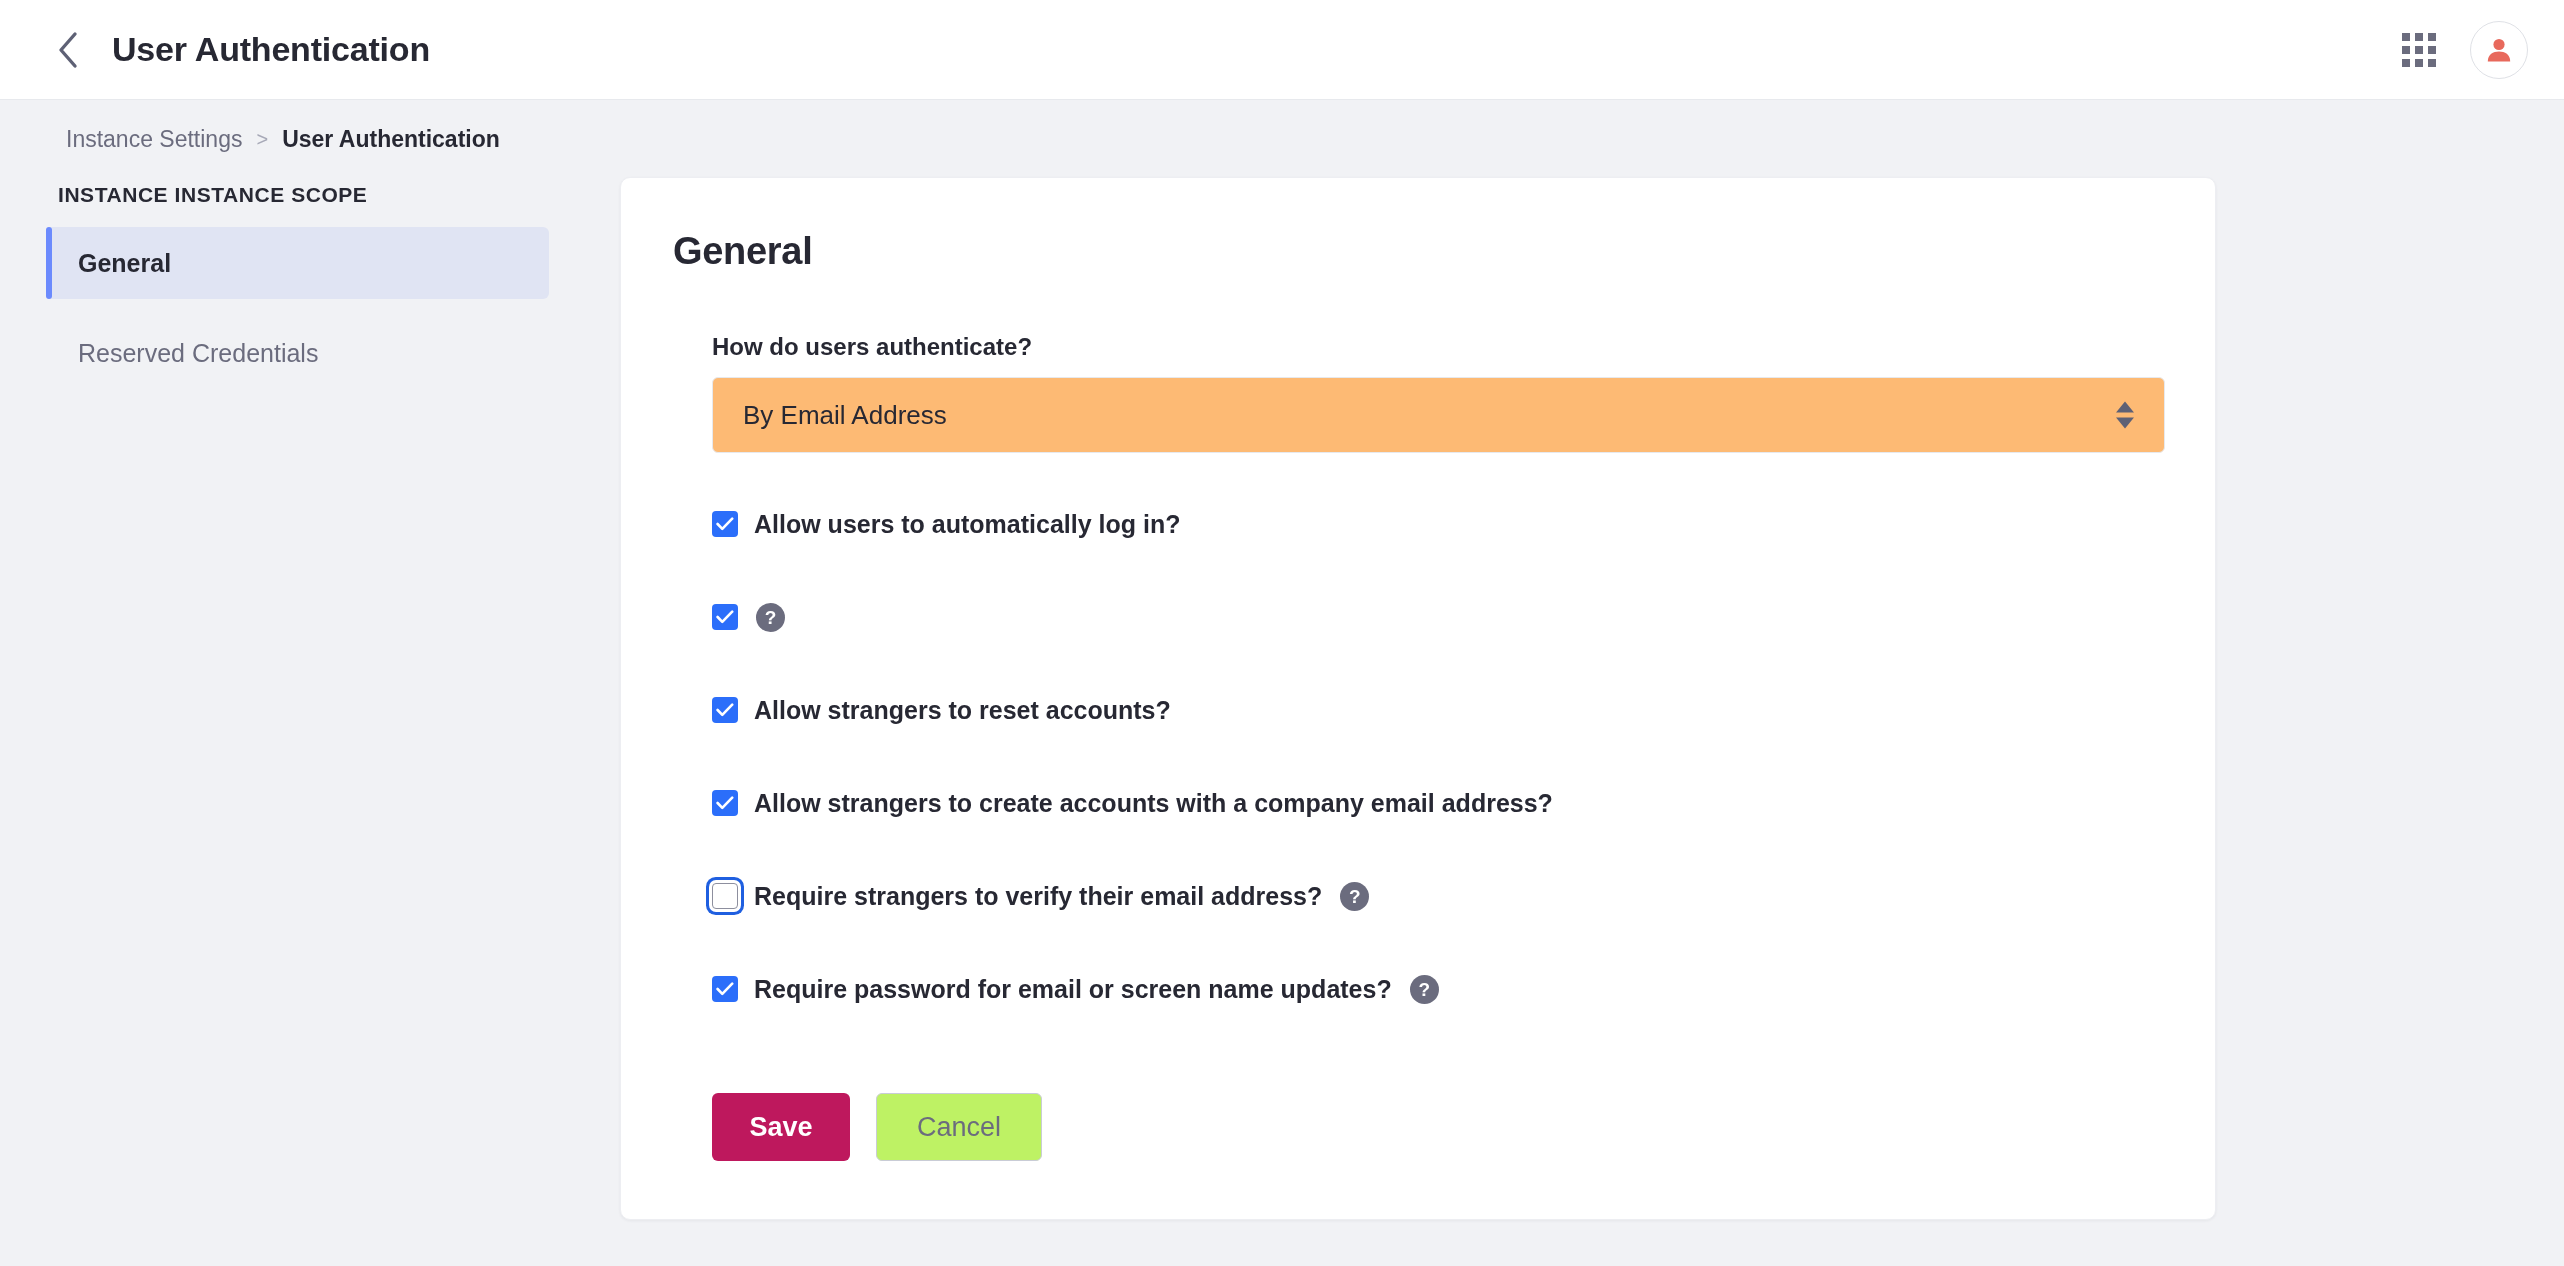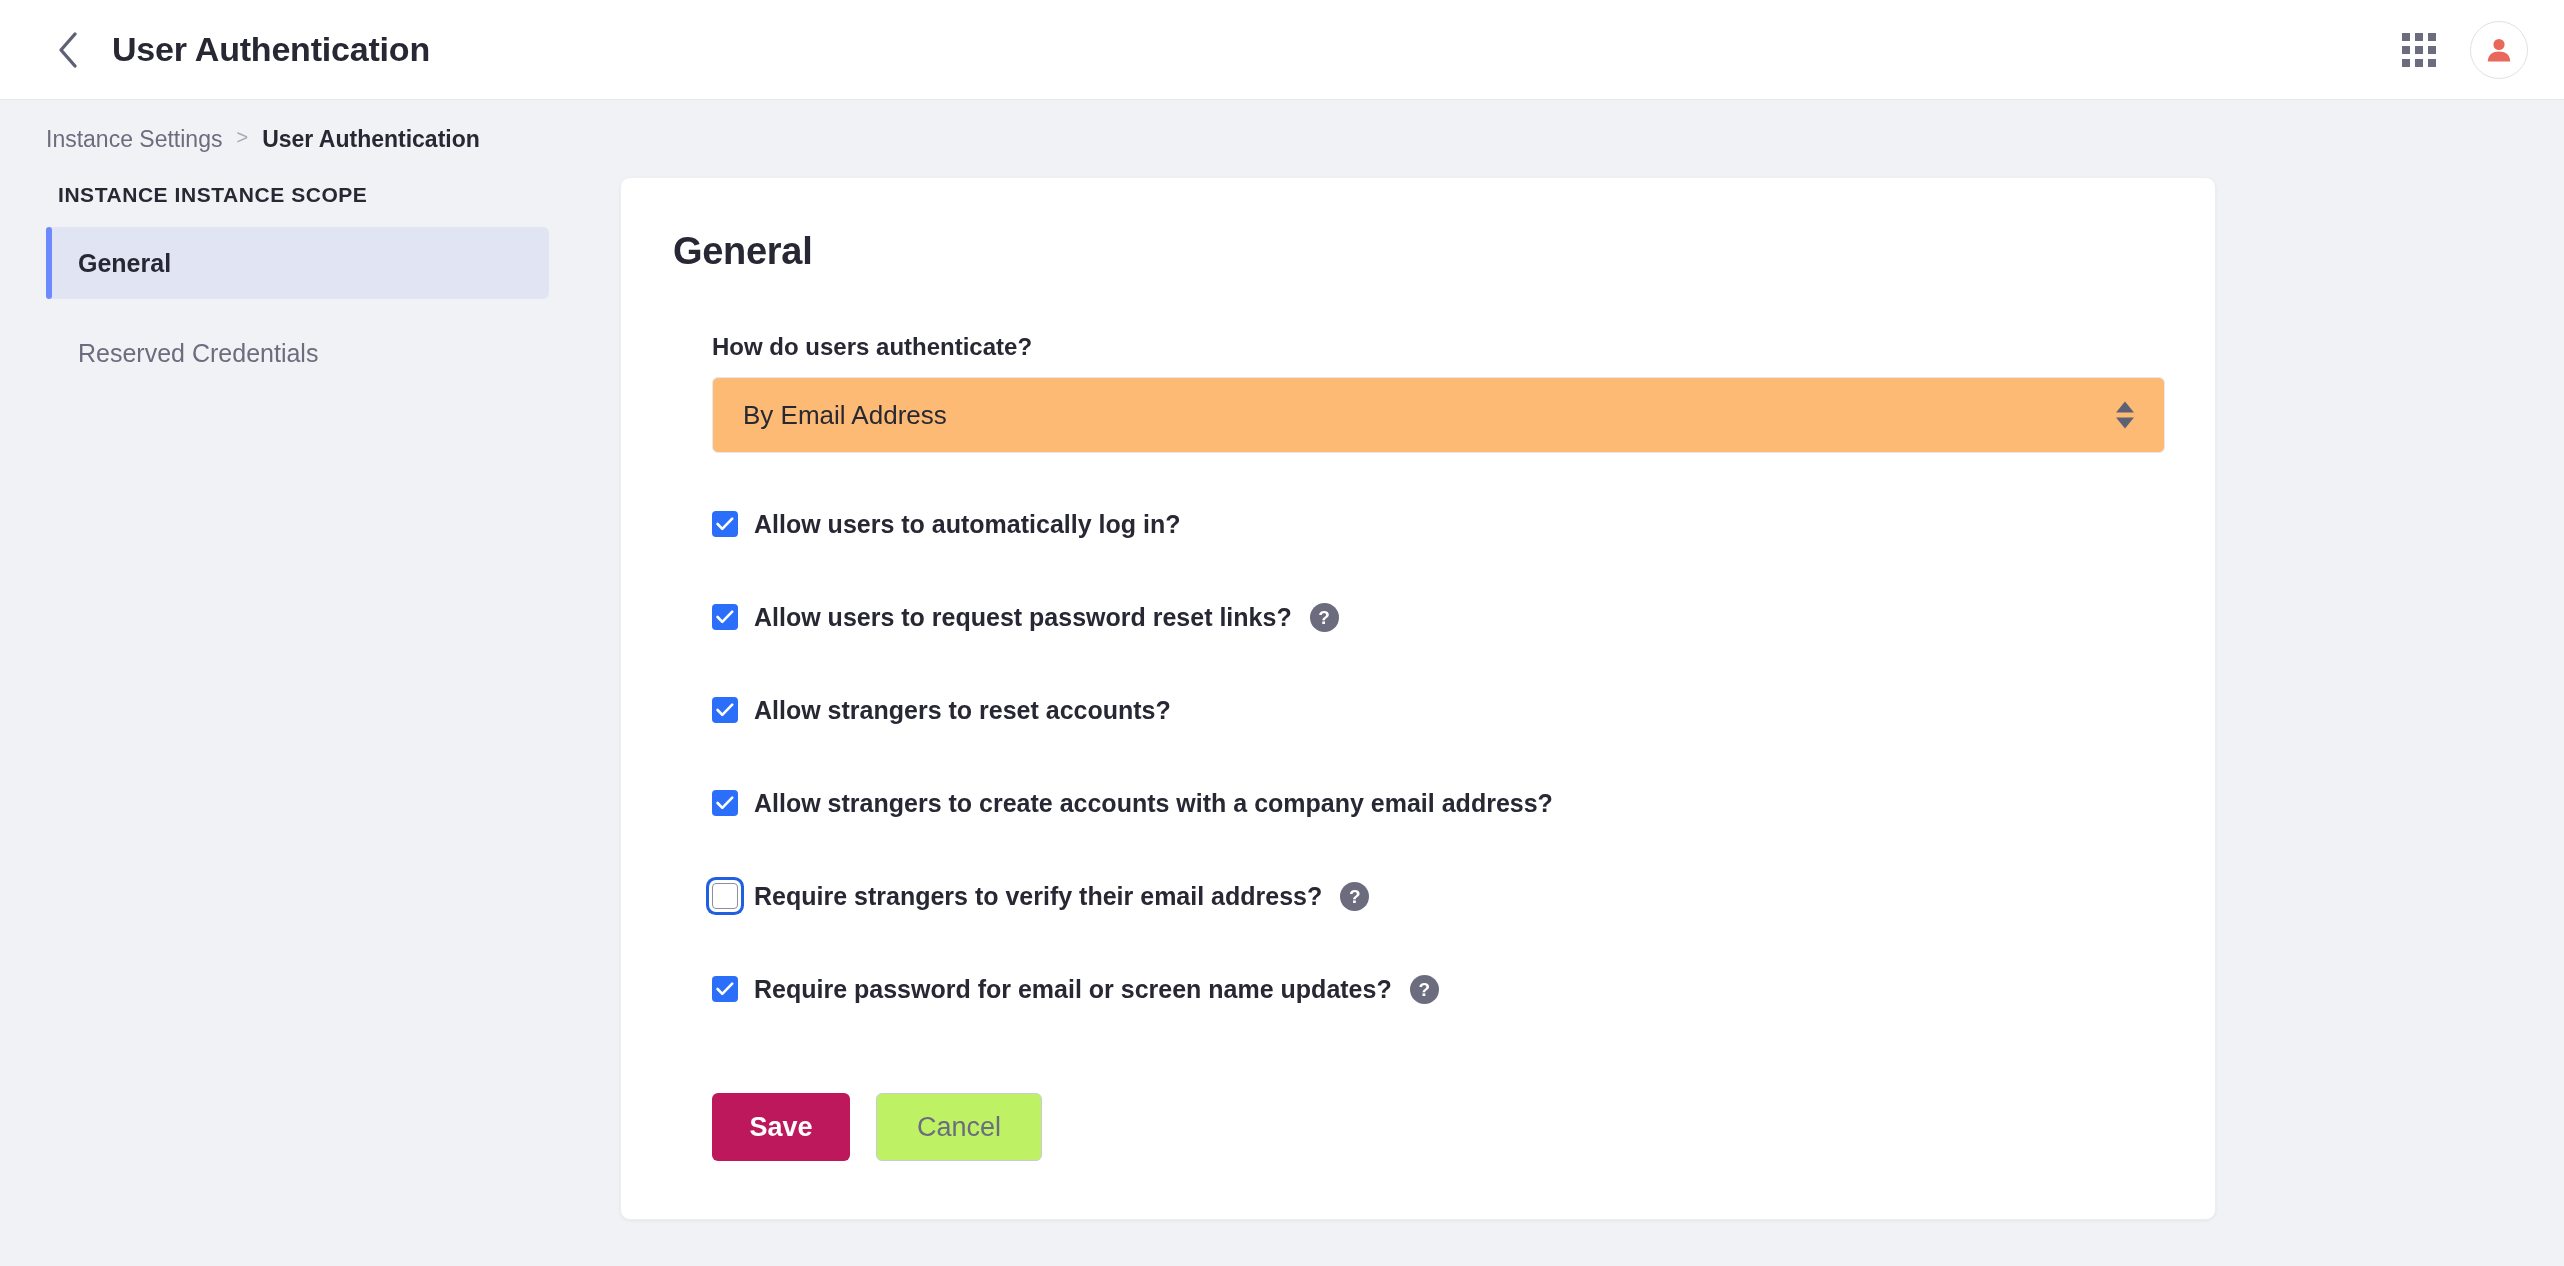--- a/index.html
+++ b/index.html
@@ -57,23 +57,24 @@
     background: #ffffff;
     display: flex; align-items: center; justify-content: center;
     cursor: pointer;
   }
   .avatar svg { display: block; }
 
   
   .breadcrumb {
     padding: 26px 0 0 46px;
     display: flex;
-    align-items: flex-start;
+    align-items: center;
     gap: 14px;
     font-size: 23px;
+    margin-left: 20px;
   }
   .bc-link { color: #6b6c7e; cursor: pointer; }
   .bc-sep { color: #a7a9b7; font-size: 20px; }
   .bc-current { color: #272833; font-weight: 700; }
 
   
   .page {
     display: flex;
     align-items: flex-start;
     padding: 24px 0 0 0;
@@ -328,21 +329,20 @@
         </span>
         <span class="check-label">Allow users to automatically log in?</span>
       </div>
 
       <div class="check-row">
         <span class="cb checked">
           <svg width="18" height="14" viewBox="0 0 18 14">
               <path d="M1.6 7 L6.3 11.8 L16.2 1.7" stroke="#ffffff" stroke-width="2.6" fill="none" stroke-linecap="round" stroke-linejoin="round"></path>
             </svg>
         </span>
-        <span class="check-label">Allow users to request password reset links?</span>
         <span class="help-icon">?</span>
       </div>
 
       <div class="check-row">
         <span class="cb checked">
           <svg width="18" height="14" viewBox="0 0 18 14">
               <path d="M1.6 7 L6.3 11.8 L16.2 1.7" stroke="#ffffff" stroke-width="2.6" fill="none" stroke-linecap="round" stroke-linejoin="round"></path>
             </svg>
         </span>
         <span class="check-label">Allow strangers to reset accounts?</span>

